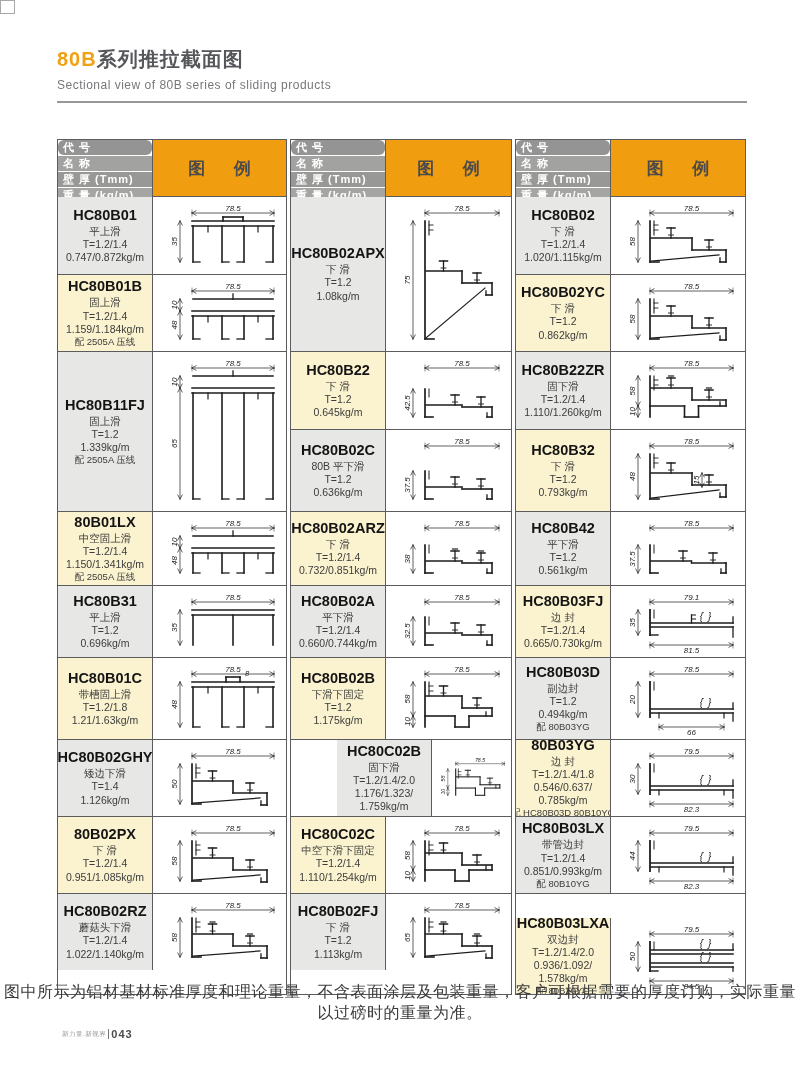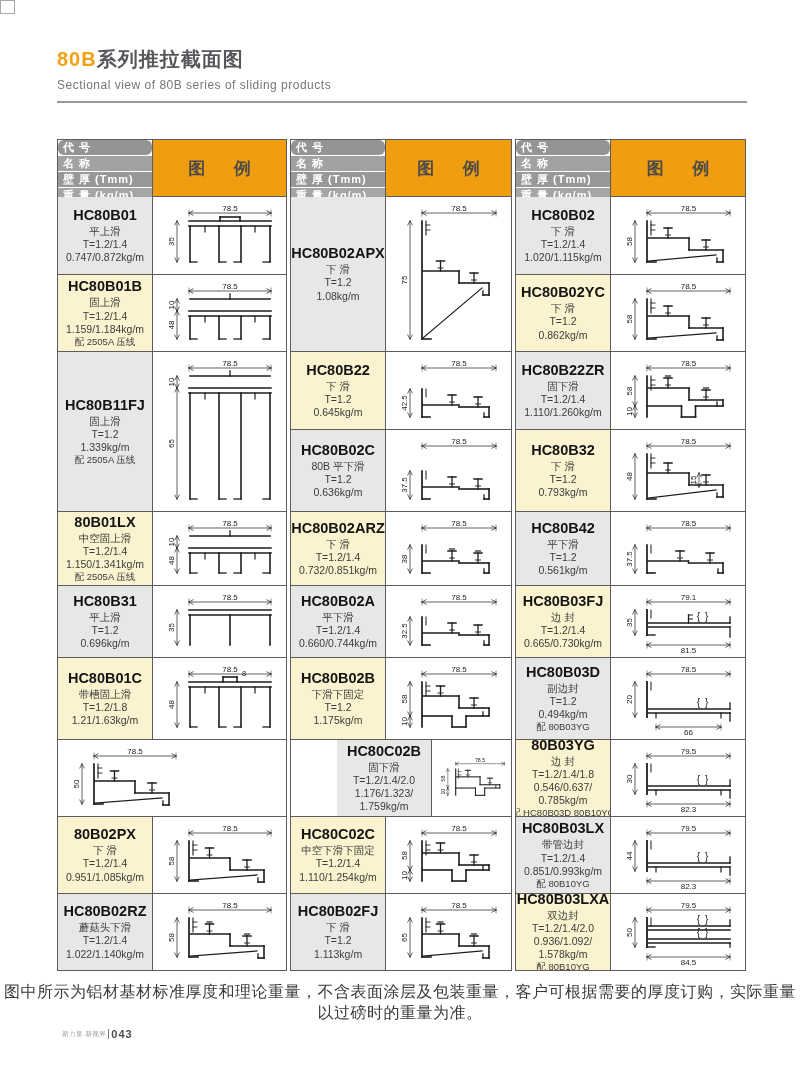--- a/index.html
+++ b/index.html
@@ -30,21 +30,21 @@
         color:#4b4b4b;font-size:17px;font-weight:bold;letter-spacing:12px;text-indent:12px;}
   .row{display:flex;border-bottom:1px solid #5c5c5e;}
   .row:last-child{border-bottom:none;}
   .lab{width:95px;border-right:1px solid #5c5c5e;display:flex;flex-direction:column;
        justify-content:center;align-items:center;text-align:center;padding:2px 1px;overflow:hidden;}
   .lab.gray{background:#e7e7e5;}
   .lab.cream{background:#fbf3cf;}
   .code{font-size:14.5px;font-weight:bold;color:#141414;margin-bottom:2px;white-space:nowrap;text-align:right;}
   .dl{font-size:10.5px;color:#3c3c3c;line-height:1.25;white-space:nowrap;}
   .dl.note{font-size:9.5px;}
-  .draw{flex:1;display:flex;align-items:center;justify-content:flex-start;background:#fff;overflow:hidden;}
+  .draw{flex:1;display:flex;align-items:center;justify-content:center;background:#fff;overflow:hidden;font-style:italic;}
   .footnote{position:absolute;left:0;top:982px;width:100%;text-align:center;font-size:16px;
             color:#3a3a3a;letter-spacing:0.5px;}
   .pagefoot{position:absolute;left:42px;top:1028px;display:flex;align-items:center;height:12px;margin-left:20px;}
   .brand{font-size:6.5px;color:#9a9a9a;letter-spacing:0.5px;}
   .psep{width:1px;height:10px;background:#777;margin:0 2px;}
   .pnum{font-size:11px;font-weight:bold;color:#4c4c4c;letter-spacing:1px;}
 </style>
 </head>
 <body>
 
@@ -313,20 +313,26 @@
               <line x1="24" y1="20" x2="24" y2="65" stroke="#1d1d1d" stroke-width="0.7" stroke-linecap="square"></line>
               <line x1="24" y1="20" x2="21.8" y2="24" stroke="#1d1d1d" stroke-width="0.7" stroke-linecap="square"></line>
               <line x1="24" y1="20" x2="26.2" y2="24" stroke="#1d1d1d" stroke-width="0.7" stroke-linecap="square"></line>
               <line x1="24" y1="65" x2="21.8" y2="61" stroke="#1d1d1d" stroke-width="0.7" stroke-linecap="square"></line>
               <line x1="24" y1="65" x2="26.2" y2="61" stroke="#1d1d1d" stroke-width="0.7" stroke-linecap="square"></line>
               <text x="20.5" y="42.5" fill="#222" font-size="8" text-anchor="middle" font-family="&quot;Liberation Sans&quot;,sans-serif" transform="rotate(-90 20.5 42.5)">48</text>
             </svg>
           </div>
         </div>
         <div class="row" style="height: 77px;">
+          <div class="lab gray">
+            <div class="code">HC80B02GHY</div>
+            <div class="dl">矮边下滑</div>
+            <div class="dl">T=1.4</div>
+            <div class="dl">1.126kg/m</div>
+          </div>
           <div class="draw">
             <svg width="128" height="69" viewBox="0 0 128 69">
               <line x1="36" y1="12" x2="118" y2="12" stroke="#1d1d1d" stroke-width="0.7" stroke-linecap="square"></line>
               <line x1="36" y1="12" x2="40" y2="9.8" stroke="#1d1d1d" stroke-width="0.7" stroke-linecap="square"></line>
               <line x1="36" y1="12" x2="40" y2="14.2" stroke="#1d1d1d" stroke-width="0.7" stroke-linecap="square"></line>
               <line x1="118" y1="12" x2="114" y2="9.8" stroke="#1d1d1d" stroke-width="0.7" stroke-linecap="square"></line>
               <line x1="118" y1="12" x2="114" y2="14.2" stroke="#1d1d1d" stroke-width="0.7" stroke-linecap="square"></line>
               <line x1="36" y1="9" x2="36" y2="15" stroke="#1d1d1d" stroke-width="0.5" stroke-linecap="square"></line>
               <line x1="118" y1="9" x2="118" y2="15" stroke="#1d1d1d" stroke-width="0.5" stroke-linecap="square"></line>
               <text x="77" y="9.5" fill="#222" font-size="8" text-anchor="middle" font-family="&quot;Liberation Sans&quot;,sans-serif">78.5</text>
@@ -1290,21 +1296,21 @@
               <line x1="36" y1="60" x2="40" y2="57.8" stroke="#1d1d1d" stroke-width="0.7" stroke-linecap="square"></line>
               <line x1="36" y1="60" x2="40" y2="62.2" stroke="#1d1d1d" stroke-width="0.7" stroke-linecap="square"></line>
               <line x1="119" y1="60" x2="115" y2="57.8" stroke="#1d1d1d" stroke-width="0.7" stroke-linecap="square"></line>
               <line x1="119" y1="60" x2="115" y2="62.2" stroke="#1d1d1d" stroke-width="0.7" stroke-linecap="square"></line>
               <line x1="36" y1="57" x2="36" y2="63" stroke="#1d1d1d" stroke-width="0.5" stroke-linecap="square"></line>
               <line x1="119" y1="57" x2="119" y2="63" stroke="#1d1d1d" stroke-width="0.5" stroke-linecap="square"></line>
               <text x="77.5" y="68" fill="#222" font-size="8" text-anchor="middle" font-family="&quot;Liberation Sans&quot;,sans-serif">82.3</text>
             </svg>
           </div>
         </div>
-        <div class="row" style="height: 76px;">
+        <div class="row" style="height: 76px; margin-top: 24px;">
           <div class="lab cream">
             <div class="code">HC80B03LXA</div>
             <div class="dl">双边封</div>
             <div class="dl">T=1.2/1.4/2.0</div>
             <div class="dl">0.936/1.092/</div>
             <div class="dl">1.578kg/m</div>
             <div class="dl note">配 80B10YG</div>
           </div>
           <div class="draw">
             <svg width="129" height="68" viewBox="0 0 129 68">

